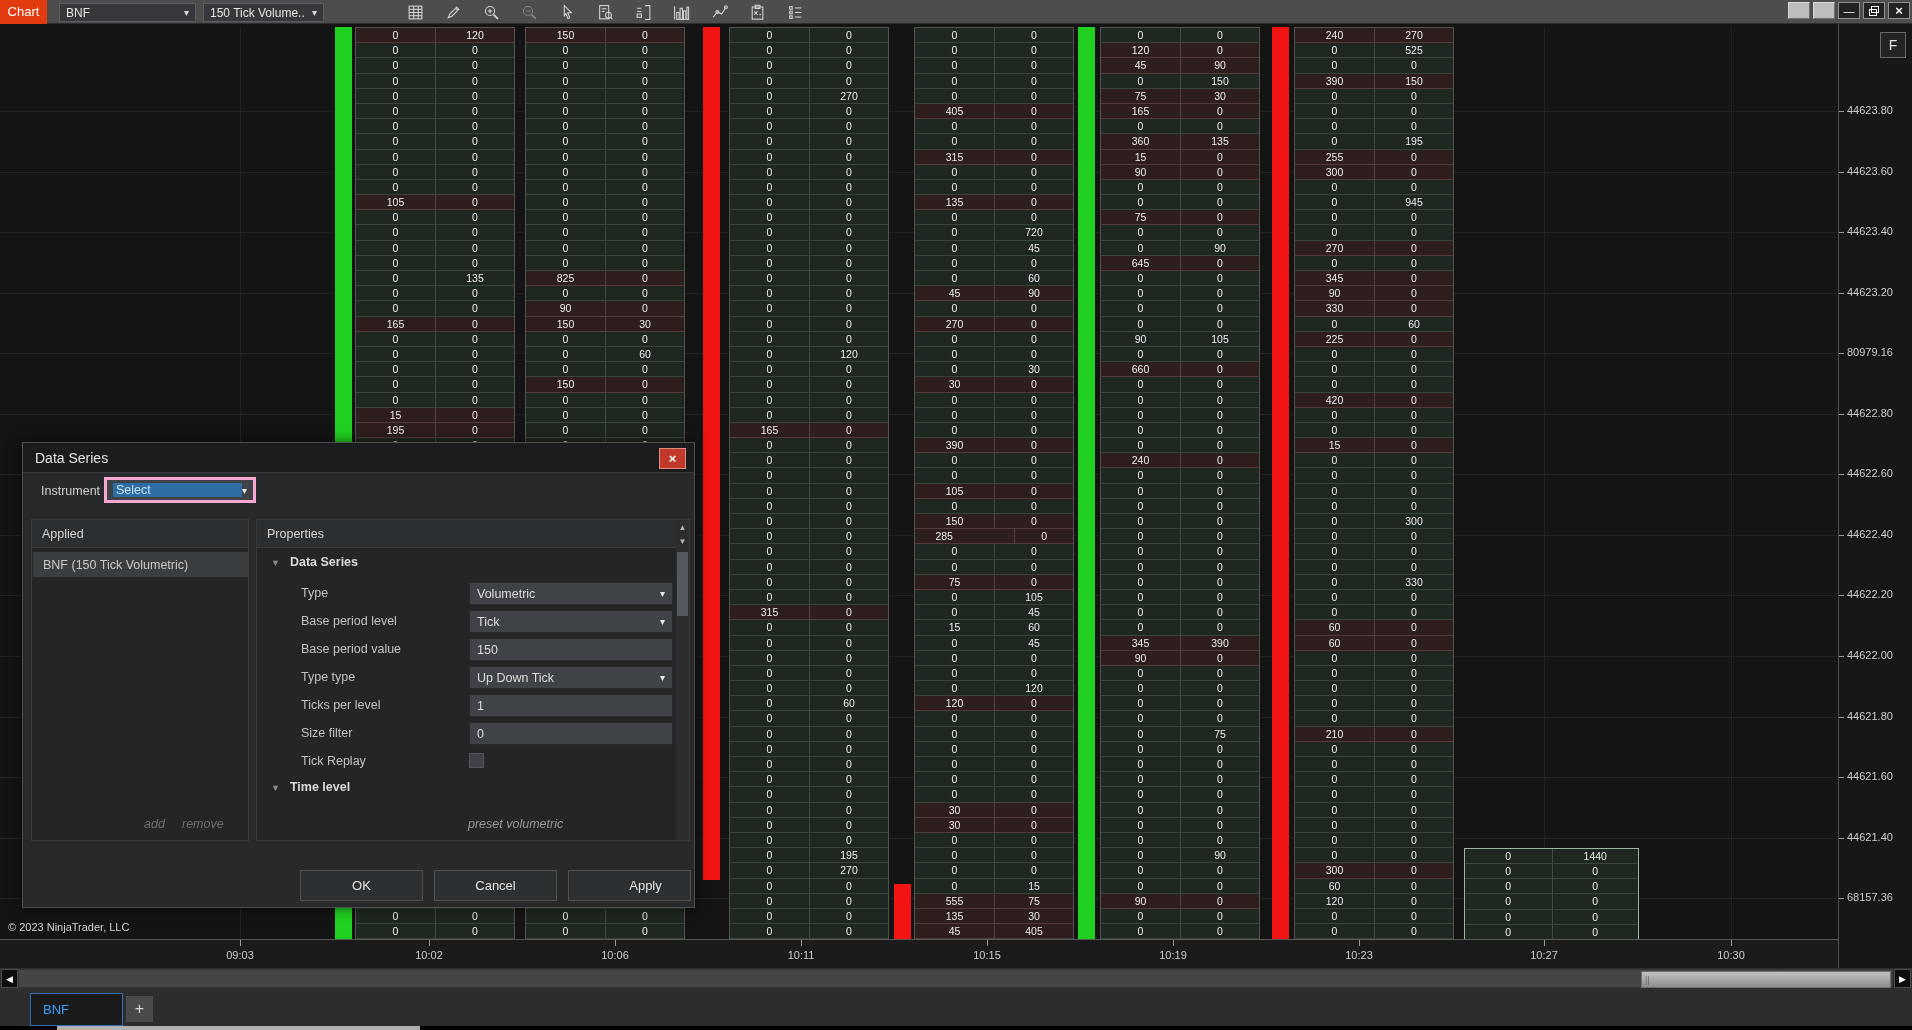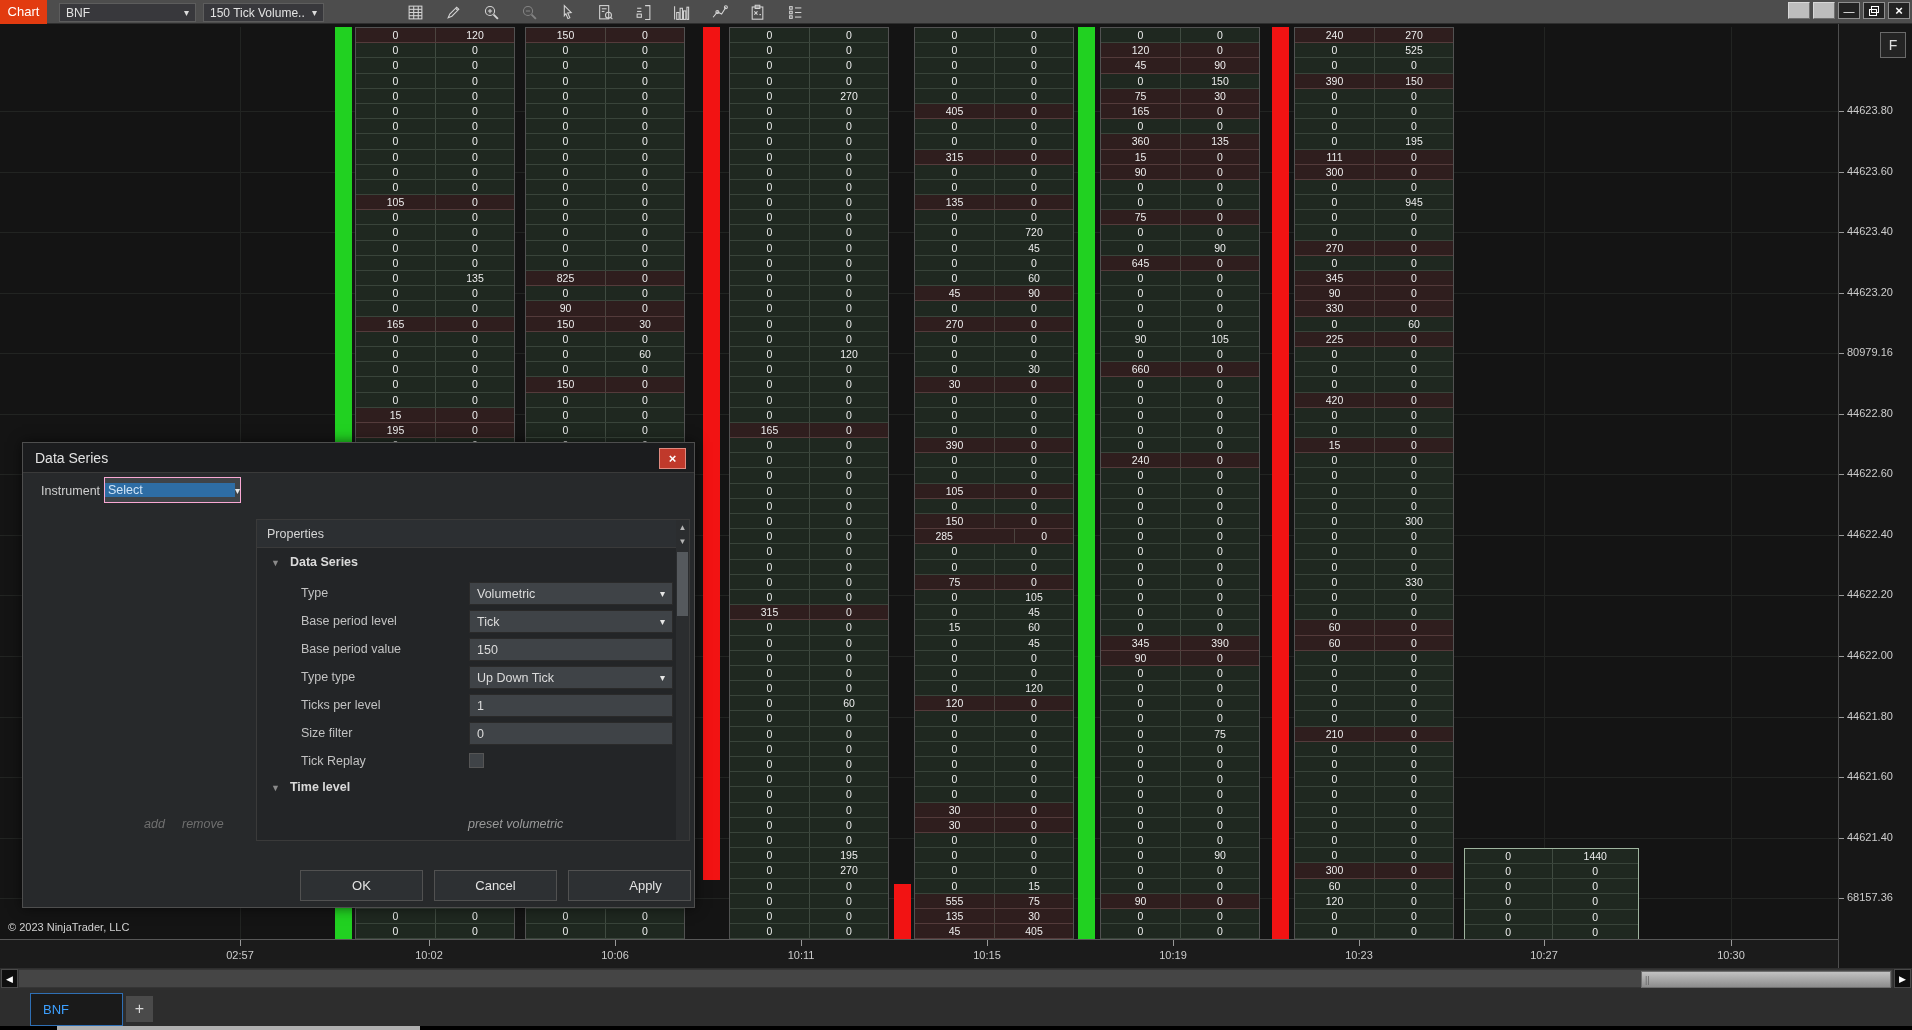--- a/index.html
+++ b/index.html
@@ -78,22 +78,22 @@
   
   #dialog { position:absolute; left:22px; top:442px; width:673px; height:466px; background:#27292b;
             border:1px solid #4e4e4e; box-shadow:0 0 12px rgba(0,0,0,.6); z-index:50; }
   #dlg-title { position:absolute; left:0; top:0; width:100%; height:30px; background:#1b1c1e;
                border-bottom:1px solid #3a3a3a; color:#e2e2e2; font-size:14px; display:flex;
                align-items:center; padding-left:12px; }
   #dlg-close { position:absolute; right:8px; top:5px; width:27px; height:21px; background:#c0392b;
                border:1px solid #e08a80; color:#fff; font-weight:bold; font-size:13px; display:flex;
                align-items:center; justify-content:center; cursor:pointer; }
   #dlg-instr-label { position:absolute; left:18px; top:41px; color:#cfcfcf; font-size:12.5px; }
-  #dlg-instr-dd { position:absolute; left:81px; top:34px; width:137px; height:26px; background:#3f4347;
-                  border:1px solid #f9a8d4; display:flex; align-items:center; padding:0 0; cursor:pointer; }
+  #dlg-instr-dd { position:absolute; left:81px; top:34px; width:152px; height:26px; background:#3f4347;
+                  border:3px solid #f9a8d4; display:flex; align-items:center; padding:0 6px; cursor:pointer; }
   #dlg-instr-dd .sel { background:#2e6da4; color:#cfe4f7; font-size:12.5px; padding:0 3px; flex:1; }
   #dlg-instr-dd .chev { color:#e8e8e8; font-size:10px; }
   .panel { position:absolute; top:76px; height:322px; background:#232527; border:1px solid #3a3a3a; }
   #panel-applied { left:8px; width:218px; }
   #panel-props { left:233px; width:434px; }
   .panel-head { height:28px; background:#2c2f32; color:#d6d6d6; font-size:12.5px; display:flex;
                 align-items:center; padding-left:10px; border-bottom:1px solid #3a3a3a; }
   #applied-item { position:absolute; left:1px; top:32px; width:215px; height:25px; background:#3a3e41;
                   color:#c9c9c9; font-size:12.5px; display:flex; align-items:center; padding-left:10px; cursor:pointer; }
   .linklbl { position:absolute; font-size:12.5px; font-style:italic; color:#6f6f6f; cursor:pointer; }
@@ -1498,21 +1498,21 @@
         </div>
         <div class="fp-row" style="height: 15.2px;">
           <div class="fp-cell bid" style="line-height: 14.2px;">0</div>
           <div class="fp-cell ask" style="line-height: 14.2px;">0</div>
         </div>
         <div class="fp-row" style="height: 15.2px;">
           <div class="fp-cell bid" style="line-height: 14.2px;">0</div>
           <div class="fp-cell ask" style="line-height: 14.2px;">195</div>
         </div>
         <div class="fp-row hl" style="height: 15.2px;">
-          <div class="fp-cell bid" style="line-height: 14.2px;">111</div>
+          <div class="fp-cell bid" style="line-height: 14.2px;">255</div>
           <div class="fp-cell ask" style="line-height: 14.2px;">0</div>
         </div>
         <div class="fp-row hl" style="height: 15.2px;">
           <div class="fp-cell bid" style="line-height: 14.2px;">300</div>
           <div class="fp-cell ask" style="line-height: 14.2px;">0</div>
         </div>
         <div class="fp-row" style="height: 15.2px;">
           <div class="fp-cell bid" style="line-height: 14.2px;">0</div>
           <div class="fp-cell ask" style="line-height: 14.2px;">0</div>
         </div>
@@ -1774,21 +1774,21 @@
       <div class="price-tick" style="top: 753px;"></div>
       <div class="price-label" style="top: 746px;">44621.60</div>
       <div class="price-tick" style="top: 814px;"></div>
       <div class="price-label" style="top: 807px;">44621.40</div>
       <div class="price-tick" style="top: 874px;"></div>
       <div class="price-label" style="top: 867px;">68157.36</div>
     </div>
 
   <div id="time-axis">
       <div class="time-tick" style="left: 240px;"></div>
-      <div class="time-label" style="left: 240px;">02:57</div>
+      <div class="time-label" style="left: 240px;">09:03</div>
       <div class="time-tick" style="left: 429px;"></div>
       <div class="time-label" style="left: 429px;">10:02</div>
       <div class="time-tick" style="left: 615px;"></div>
       <div class="time-label" style="left: 615px;">10:06</div>
       <div class="time-tick" style="left: 801px;"></div>
       <div class="time-label" style="left: 801px;">10:11</div>
       <div class="time-tick" style="left: 987px;"></div>
       <div class="time-label" style="left: 987px;">10:15</div>
       <div class="time-tick" style="left: 1173px;"></div>
       <div class="time-label" style="left: 1173px;">10:19</div>
@@ -1819,20 +1819,24 @@
   <div id="dialog">
     <div id="dlg-title">Data Series</div>
     <div id="dlg-close">×</div>
 
     <div id="dlg-instr-label">Instrument</div>
     <div id="dlg-instr-dd">
       <span class="sel">Select</span>
       <span class="chev">▾</span>
     </div>
 
+    <div class="panel" id="panel-applied">
+      <div class="panel-head">Applied</div>
+      <div id="applied-item">BNF (150 Tick Volumetric)</div>
+    </div>
     <div id="add-lbl" class="linklbl">add</div>
     <div id="remove-lbl" class="linklbl">remove</div>
 
     <div class="panel" id="panel-props">
       <div class="panel-head">Properties</div>
     </div>
 
     <div class="section-head" style="left:248px; top:112px;">
       <span class="tri">▼</span><span>Data Series</span>
     </div>

